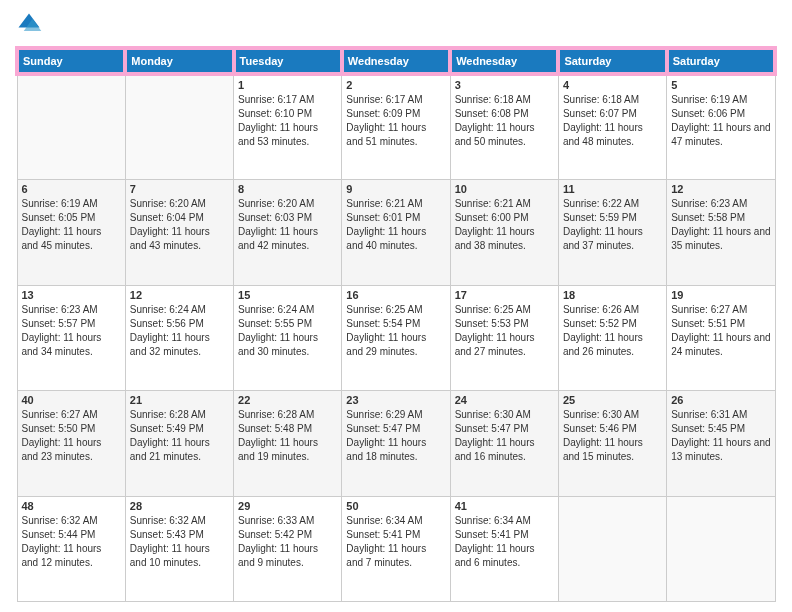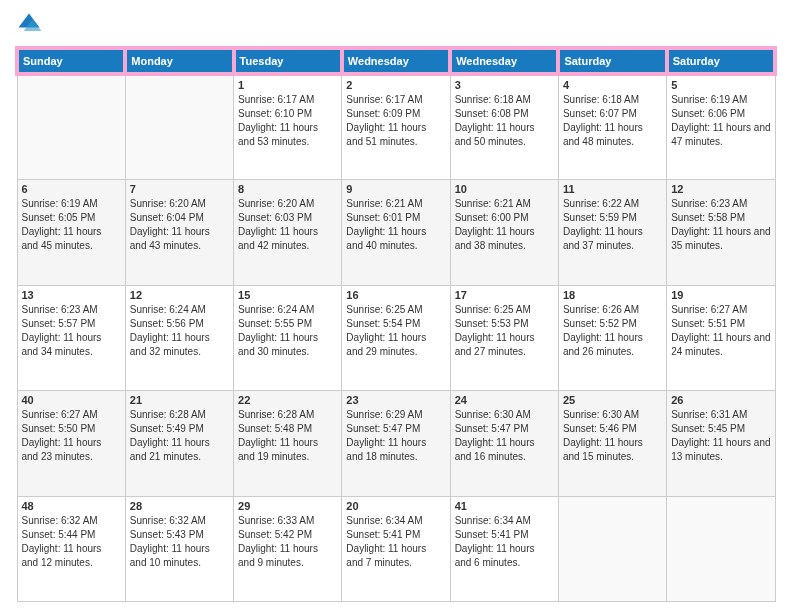--- a/index.html
+++ b/index.html
@@ -257,21 +257,21 @@
           </td>
           <td>
             <div class="day-number">28</div>
             <div class="day-info">Sunrise: 6:32 AM<br>Sunset: 5:43 PM<br>Daylight: 11 hours and 10 minutes.</div>
           </td>
           <td>
             <div class="day-number">29</div>
             <div class="day-info">Sunrise: 6:33 AM<br>Sunset: 5:42 PM<br>Daylight: 11 hours and 9 minutes.</div>
           </td>
           <td>
-            <div class="day-number">20</div>
+            <div class="day-number">50</div>
             <div class="day-info">Sunrise: 6:34 AM<br>Sunset: 5:41 PM<br>Daylight: 11 hours and 7 minutes.</div>
           </td>
           <td>
             <div class="day-number">41</div>
             <div class="day-info">Sunrise: 6:34 AM<br>Sunset: 5:41 PM<br>Daylight: 11 hours and 6 minutes.</div>
           </td>
           <td class="empty-cell"></td>
           <td class="empty-cell"></td>
         </tr>
       </tbody>

